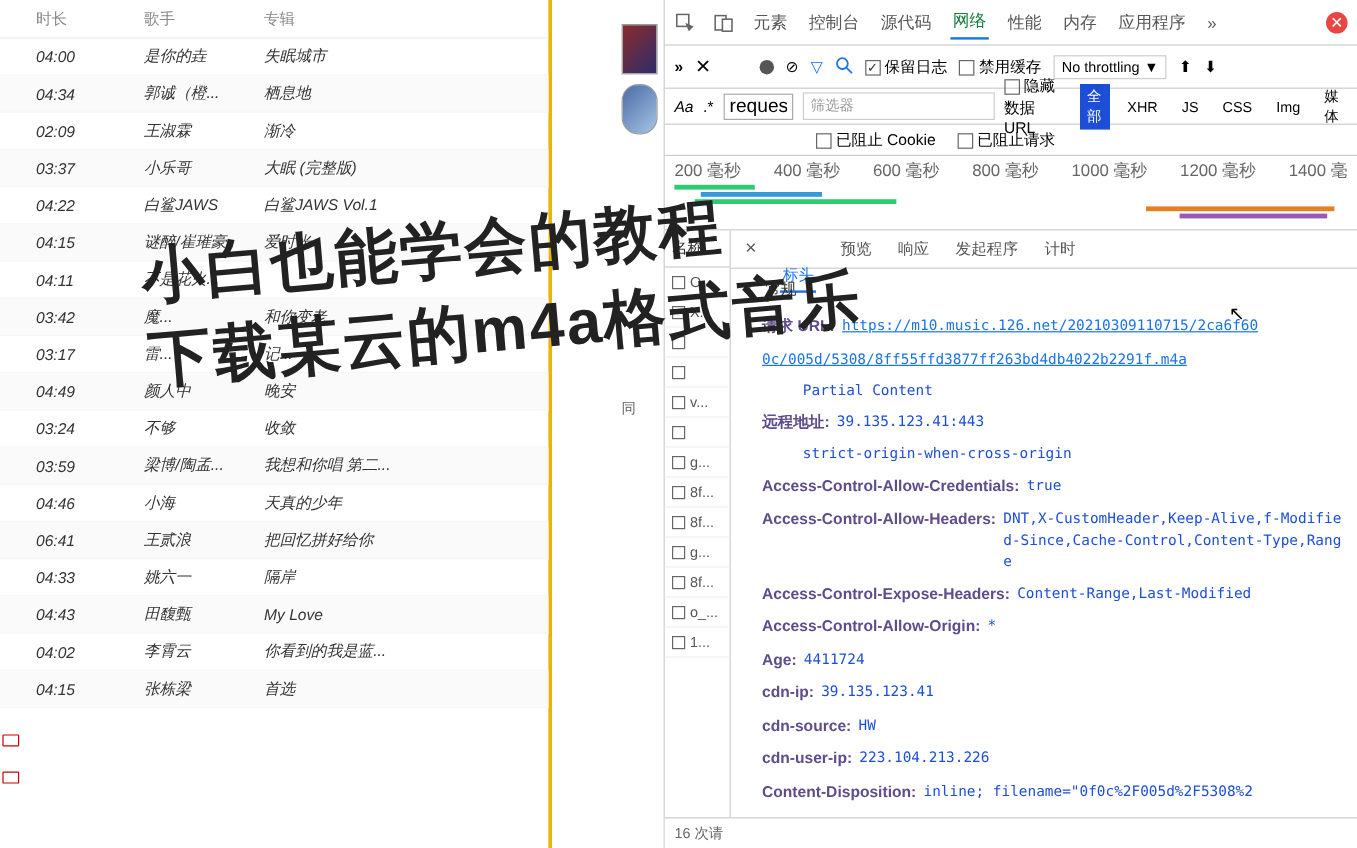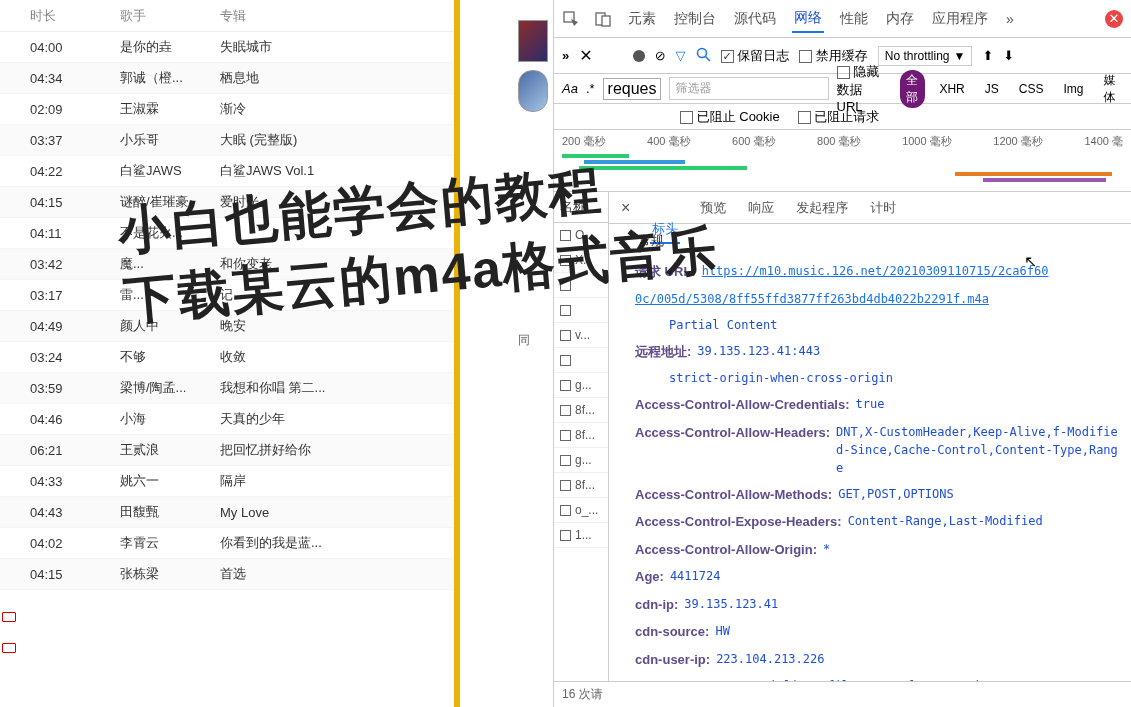--- a/index.html
+++ b/index.html
@@ -1,59 +1,59 @@
 <!DOCTYPE html>
 <html><head>
 <meta charset="utf-8">
 <style>
 * { margin: 0; padding: 0; box-sizing: border-box; font-family: "Microsoft YaHei", Arial, sans-serif; }
 body { width: 1131px; height: 707px; overflow: hidden; background: #fff; position: relative; }
 
 
-.music-panel { position: absolute; left: 0; top: 0; width: 460px; height: 707px; background: #fff; border-right: 6px solid #eab308; }
+.music-panel { position: absolute; left: 0; top: 0; width: 460px; height: 707px; background: #fff; border-right: 3px solid #eab308; }
 .table-header { display: flex; height: 32px; align-items: center; border-bottom: 1px solid #eee; font-size: 13px; color: #888; }
 .col-dur { width: 120px; padding-left: 30px; }
 .col-artist { width: 100px; }
 .col-album { flex: 1; }
 .song-row { display: flex; height: 31px; align-items: center; font-size: 13px; color: #333; border-bottom: 1px solid #f5f5f5; }
 .song-row:nth-child(even) { background: #fafafa; }
-.song-row .cell { overflow: hidden; text-overflow: ellipsis; white-space: nowrap; }
+.song-row .cell { overflow: hidden; text-overflow: ellipsis; white-space: nowrap; font-style: italic; }
 .hl-icon { position: absolute; left: 2px; width: 14px; height: 10px; border: 1px solid #cc0000; border-radius: 1px; }
 
 
 .thumbs { position: absolute; left: 518px; top: 20px; width: 32px; }
 .thumb { width: 30px; height: 42px; margin-bottom: 8px; background: linear-gradient(135deg,#8b2c2c,#2c2c6b); border: 1px solid #999; }
 .thumb.t2 { background: linear-gradient(135deg,#4a6ba5,#a5c4e5); border-radius: 14px; }
 .mid-label { font-size: 12px; color: #666; margin-top: 60px; }
 
 
 .devtools { position: absolute; left: 553px; top: 0; right: 0; height: 707px; background: #fff; border-left: 1px solid #ccc; }
 .dt-top { height: 38px; display: flex; align-items: center; border-bottom: 1px solid #ccc; padding: 0 8px; gap: 14px; font-size: 14px; color: #555; }
 .dt-tab { padding: 4px 2px; cursor: pointer; }
-.dt-tab.active { color: #1d4ed8; border-bottom: 2px solid #1a73e8; }
+.dt-tab.active { color: #15803d; border-bottom: 2px solid #1a73e8; }
 .dt-icon { width: 18px; height: 18px; display: inline-flex; align-items: center; justify-content: center; color: #666; }
 .close-badge { width: 18px; height: 18px; border-radius: 50%; background: #e84545; color: #fff; font-size: 13px; display: flex; align-items: center; justify-content: center; margin-left: auto; }
 
 .dt-toolbar { height: 36px; display: flex; align-items: center; border-bottom: 1px solid #ccc; padding: 0 8px; gap: 10px; font-size: 13px; }
 .rec-dot { width: 12px; height: 12px; border-radius: 50%; background: #555; }
 .search-icon { color: #1a73e8; }
 .chk { width: 13px; height: 13px; border: 1px solid #666; display: inline-block; vertical-align: middle; }
 .chk.checked::after { content: "✓"; font-size: 11px; color: #333; position: relative; top: -3px; left: 1px; }
 .throttle { border: 1px solid #ccc; padding: 2px 6px; font-size: 12px; display: flex; align-items: center; gap: 4px; }
 
 .dt-filter { height: 30px; display: flex; align-items: center; border-bottom: 1px solid #ccc; padding: 0 8px; gap: 8px; font-size: 13px; }
 .aa { font-style: italic; }
 .req-box { border: 1px solid #aaa; padding: 1px 4px; font-size: 16px; width: 58px; }
 .filter-box { border: 1px solid #ccc; padding: 2px 6px; font-size: 12px; color: #999; flex: 0 0 160px; }
 .type-pill { font-size: 12px; padding: 2px 6px; }
-.type-pill.all { background: #701a75; color: #fff; border-radius: 12px; }
+.type-pill.all { background: #1d4ed8; color: #fff; border-radius: 0; }
 
 .dt-filter2 { height: 26px; display: flex; align-items: center; padding: 0 8px; gap: 18px; font-size: 13px; border-bottom: 1px solid #ccc; }
 
-.timeline { height: 62px; border-bottom: 1px solid #ccc; position: relative; font-size: 11px; color: #666; padding: 4px 8px 0; }
+.timeline { height: 62px; border-bottom: 1px solid #ccc; position: relative; font-size: 14px; color: #666; padding: 4px 8px 0; }
 .tl-labels { display: flex; justify-content: space-between; }
 .tl-track { position: absolute; left: 8px; right: 8px; top: 22px; height: 34px; }
 .tl-bar { position: absolute; height: 4px; background: #2ecc71; }
 
 .net-body { display: flex; height: 500px; }
 .net-list { width: 55px; border-right: 1px solid #ccc; font-size: 12px; }
 .net-list-hdr { padding: 6px 6px; border-bottom: 1px solid #ccc; font-size: 13px; color: #333; }
 .net-item { display: flex; align-items: center; gap: 4px; padding: 2px 6px; border-bottom: 1px solid #f0f0f0; color: #555; height: 25px; }
 .net-item .chk { width: 11px; height: 11px; }
 
@@ -144,21 +144,21 @@
         <div class="cell col-dur">03:59</div>
         <div class="cell col-artist">梁博/陶孟...</div>
         <div class="cell col-album">我想和你唱 第二...</div>
       </div>
       <div class="song-row">
         <div class="cell col-dur">04:46</div>
         <div class="cell col-artist">小海</div>
         <div class="cell col-album">天真的少年</div>
       </div>
       <div class="song-row">
-        <div class="cell col-dur">06:21</div>
+        <div class="cell col-dur">06:41</div>
         <div class="cell col-artist">王贰浪</div>
         <div class="cell col-album">把回忆拼好给你</div>
       </div>
       <div class="song-row">
         <div class="cell col-dur">04:33</div>
         <div class="cell col-artist">姚六一</div>
         <div class="cell col-album">隔岸</div>
       </div>
       <div class="song-row">
         <div class="cell col-dur">04:43</div>
@@ -357,24 +357,20 @@
       <div id="resp-headers">
           <div class="kv-row">
             <span class="k">Access-Control-Allow-Credentials:</span>
             <span class="v">true</span>
           </div>
           <div class="kv-row">
             <span class="k">Access-Control-Allow-Headers:</span>
             <span class="v">DNT,X-CustomHeader,Keep-Alive,f-Modified-Since,Cache-Control,Content-Type,Range</span>
           </div>
           <div class="kv-row">
-            <span class="k">Access-Control-Allow-Methods:</span>
-            <span class="v">GET,POST,OPTIONS</span>
-          </div>
-          <div class="kv-row">
             <span class="k">Access-Control-Expose-Headers:</span>
             <span class="v">Content-Range,Last-Modified</span>
           </div>
           <div class="kv-row">
             <span class="k">Access-Control-Allow-Origin:</span>
             <span class="v">*</span>
           </div>
           <div class="kv-row">
             <span class="k">Age:</span>
             <span class="v">4411724</span>

